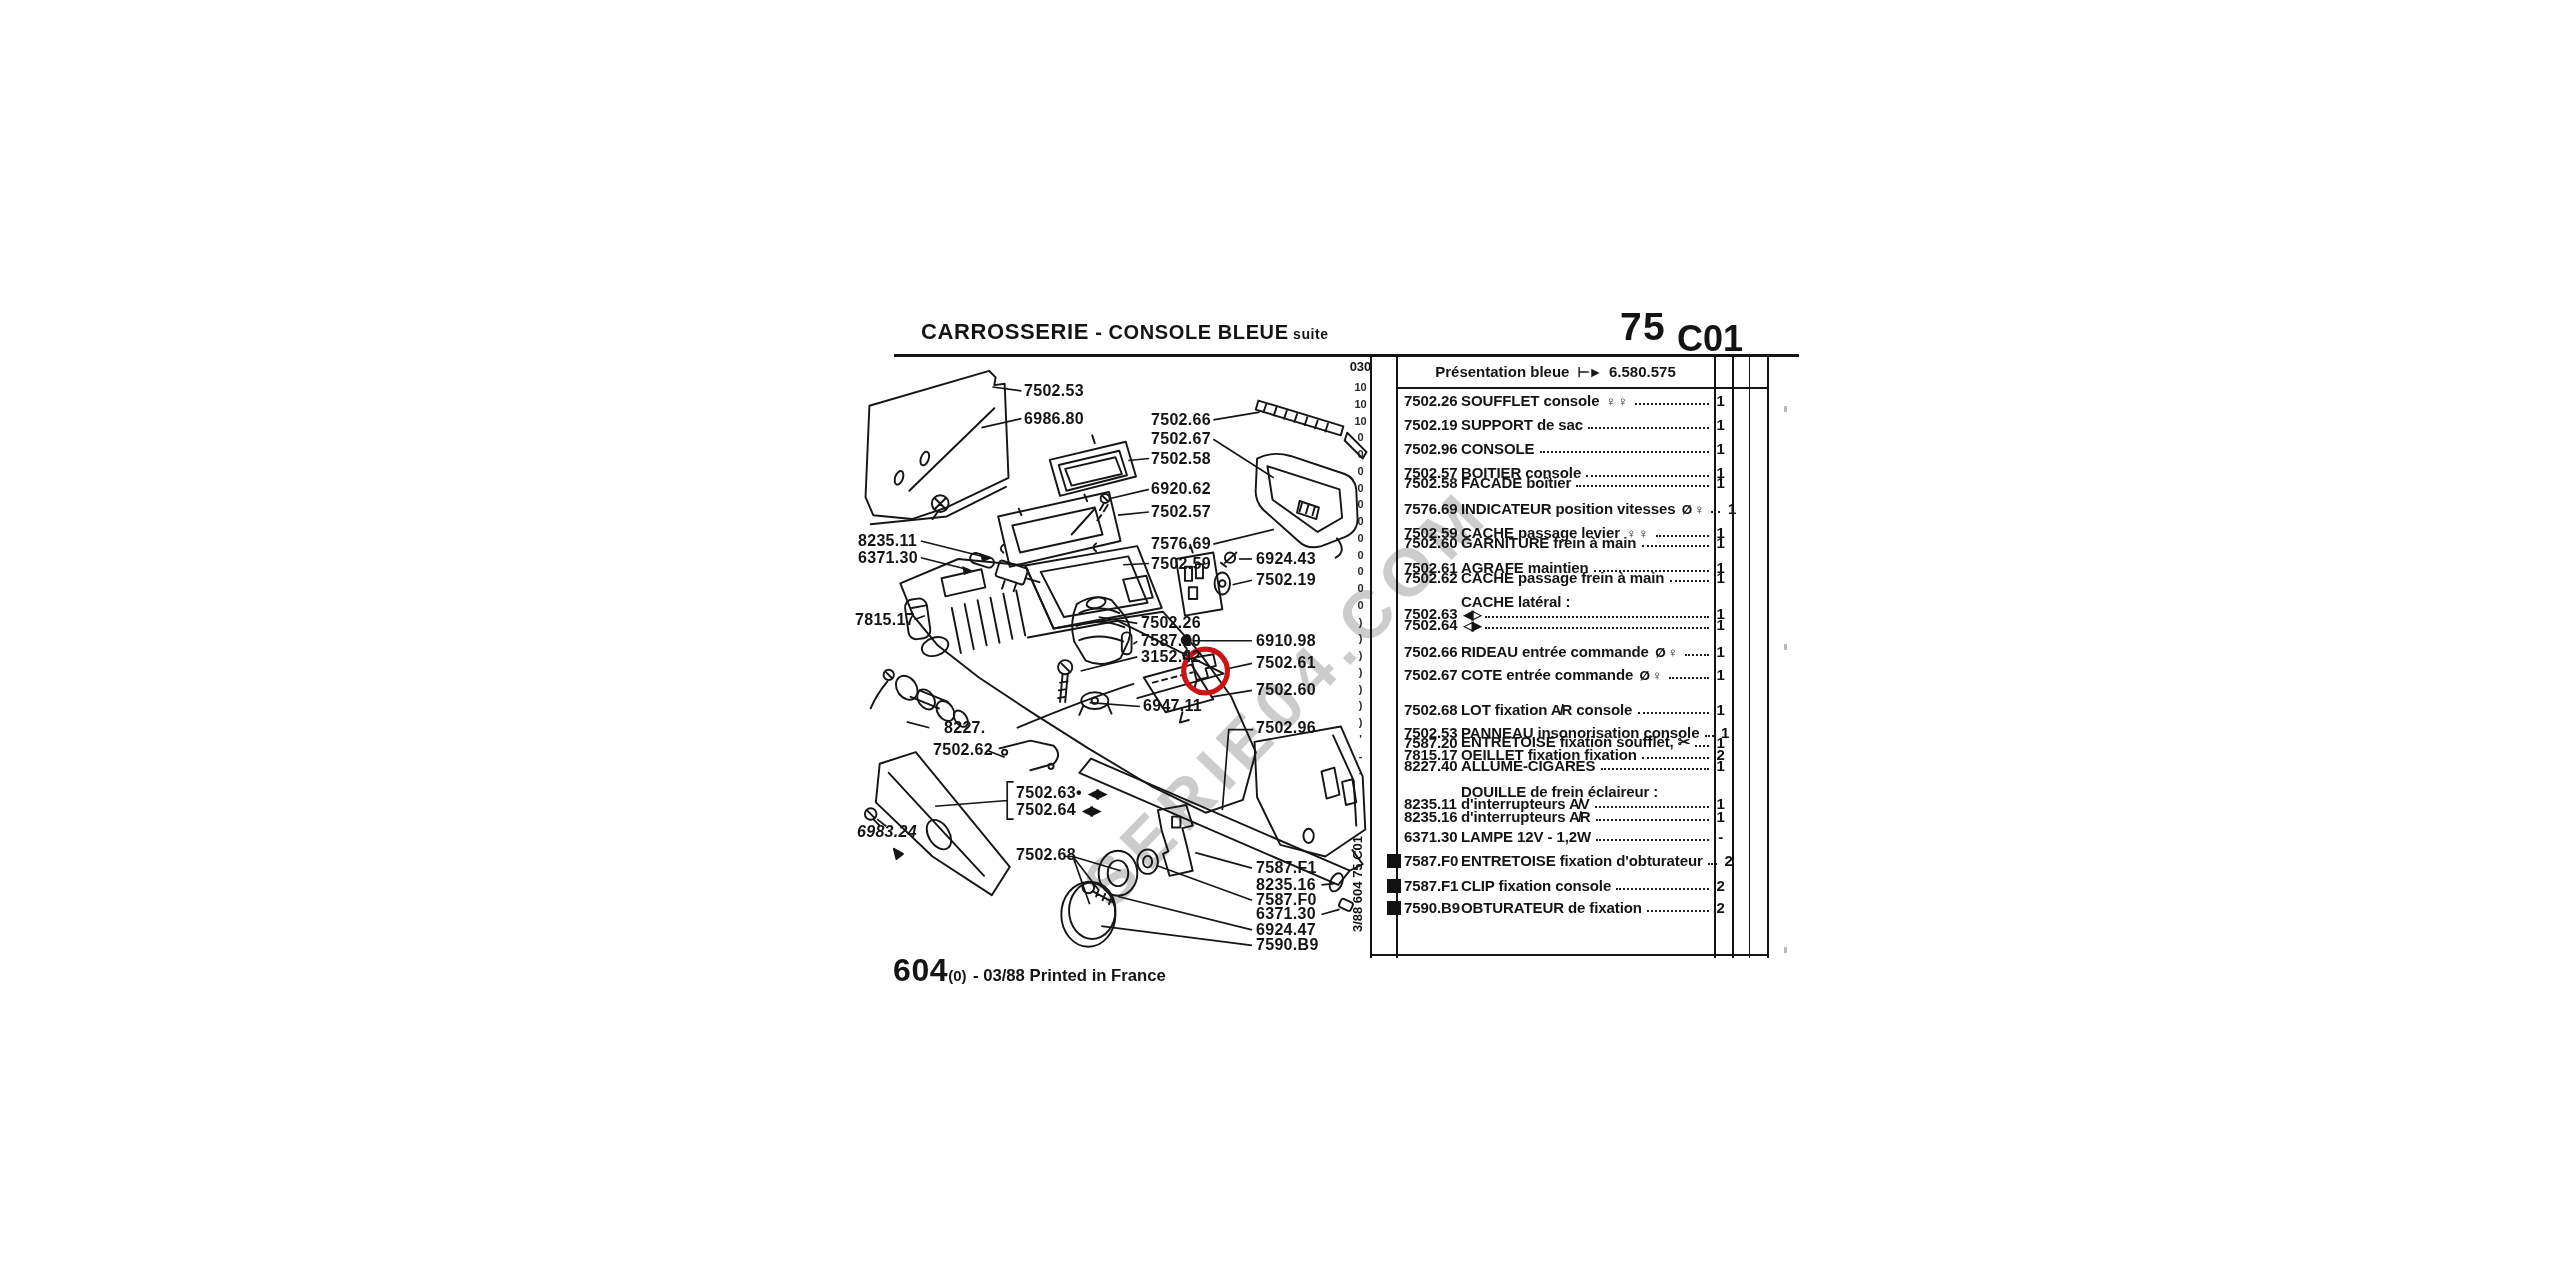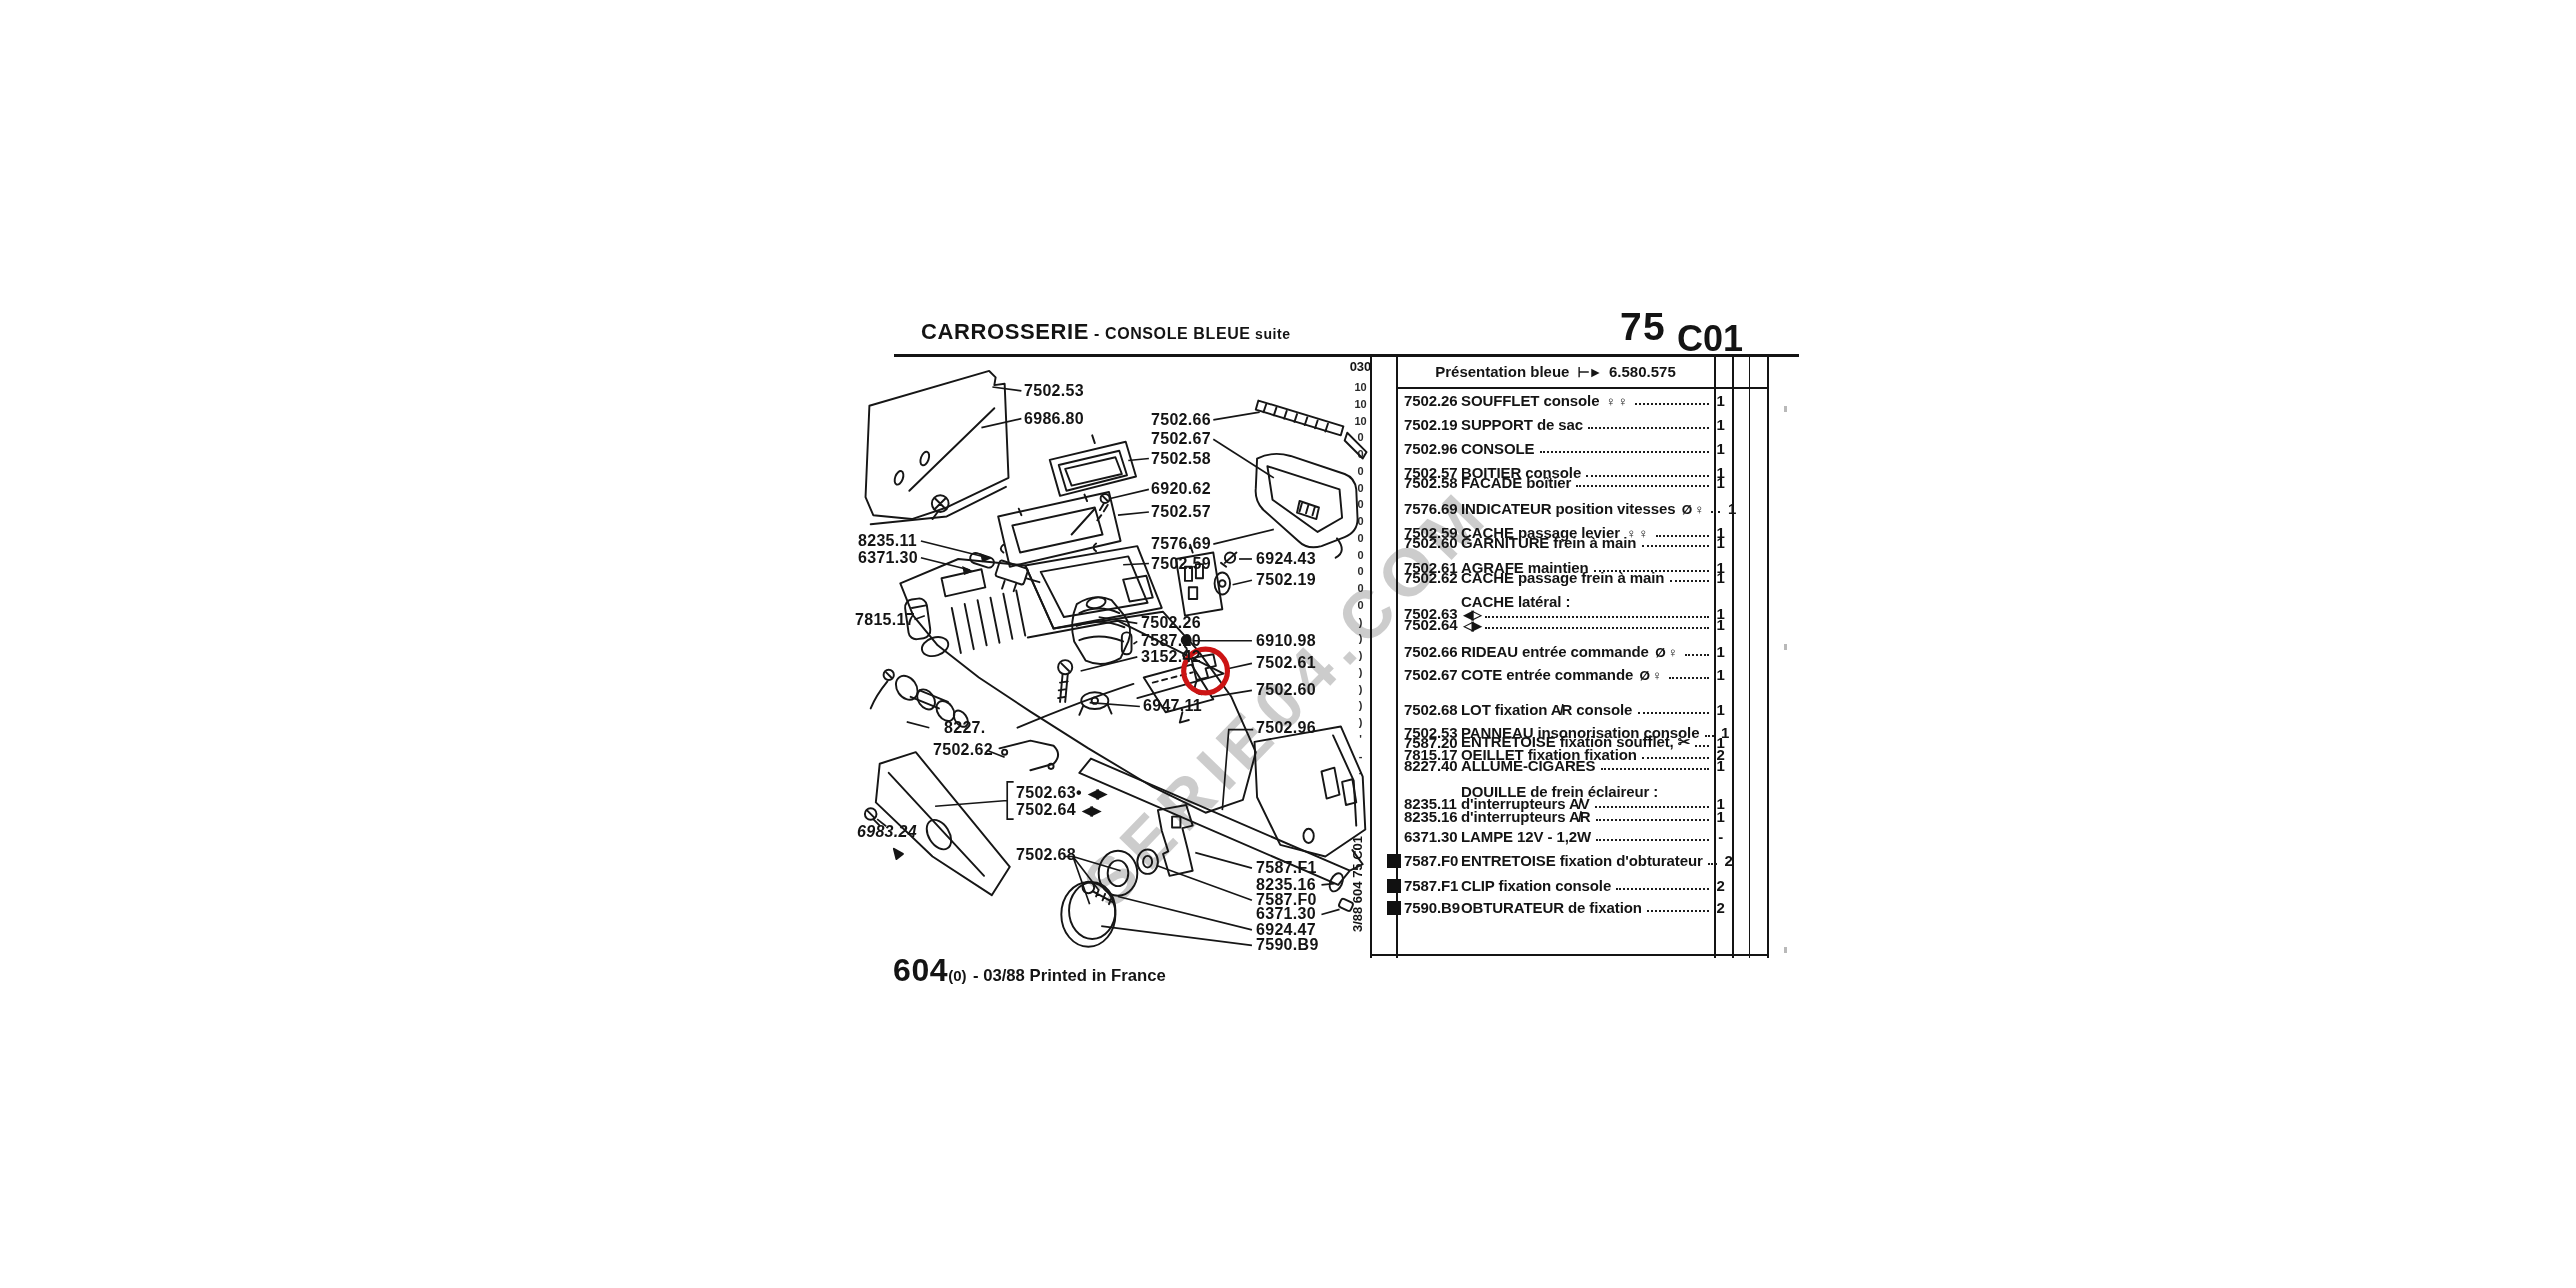--- a/index.html
+++ b/index.html
@@ -2,21 +2,21 @@
 <html style="font-size:10.3px"><head>
 <meta charset="utf-8">
 <style>
   html,body{margin:0;padding:0;background:#ffffff;}
   body{width:2576px;height:1288px;position:relative;overflow:hidden;
        font-family:"Liberation Sans",sans-serif;color:#141414;}
   .abs{position:absolute;}
   
   #title{left:921px;top:319px;font-weight:700;letter-spacing:0.6px;white-space:nowrap;}
   #title .t-main{font-size:22px;}
-  #title .t-rest{font-size:16px;}
+  #title .t-rest{font-size:20px;}
   #title .t-suffix{font-size:14px;font-weight:700;}
   #page-num{left:1620px;top:305px;font-size:39px;font-weight:700;letter-spacing:1.3px;}
   #page-code{left:1677px;top:318px;font-size:36px;font-weight:700;}
   
   .hline,.vline{position:absolute;background:#141414;}
   
   #watermark{left:1095px;top:857px;transform-origin:0 50%;
     transform:rotate(-46deg);font-size:67px;font-weight:700;letter-spacing:9px;
     color:#9b9b9b;opacity:.5;white-space:nowrap;}
   

